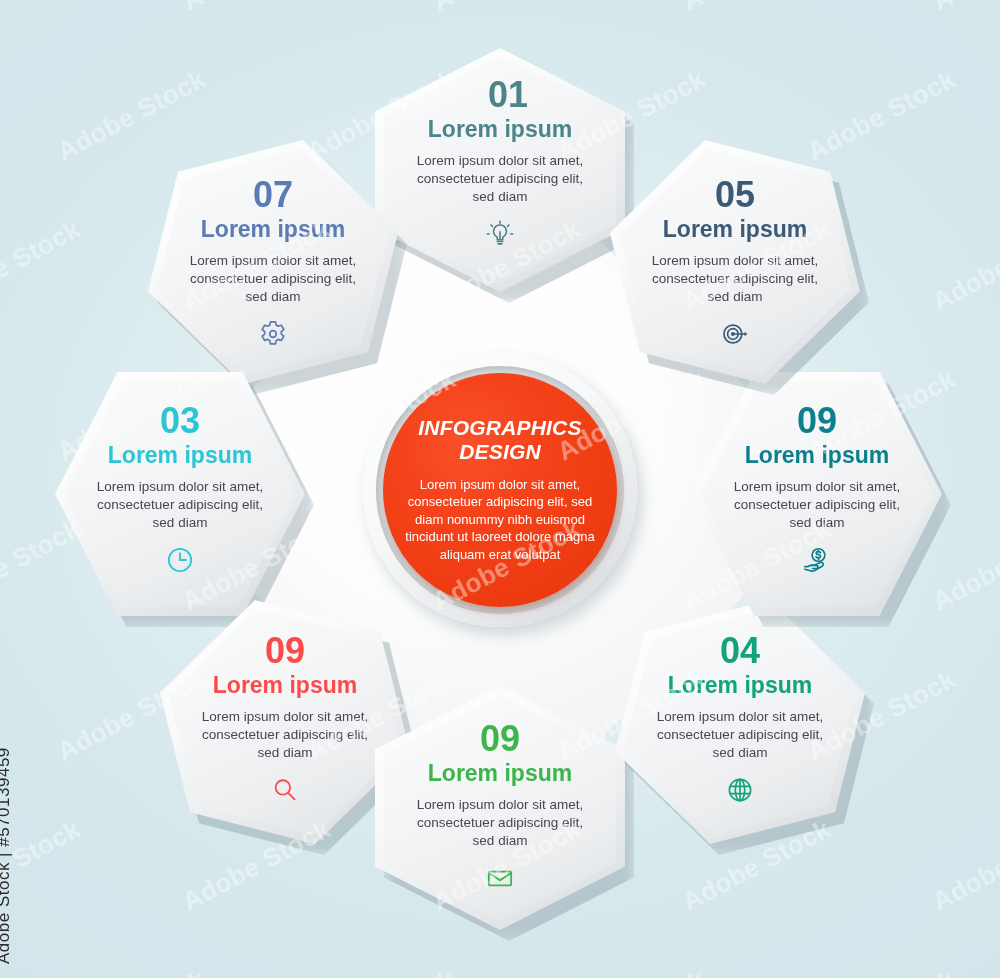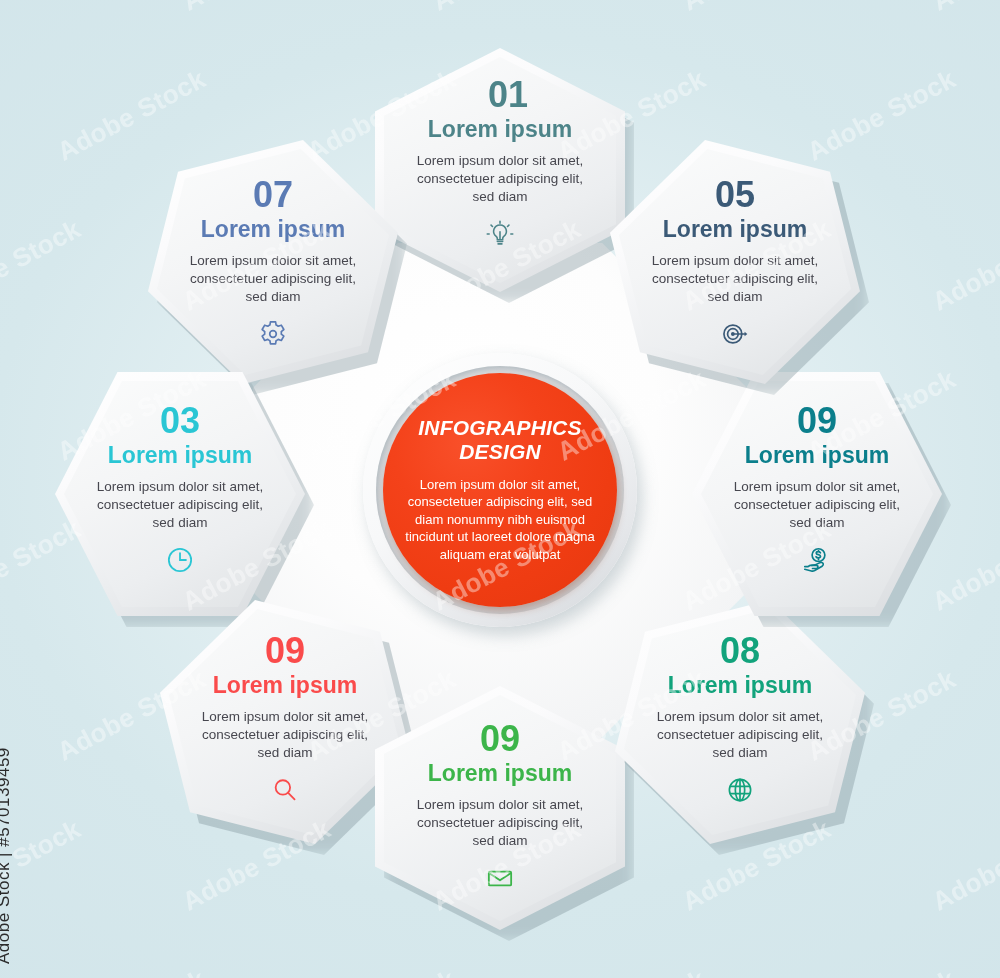--- a/index.html
+++ b/index.html
@@ -329,21 +329,21 @@
         <rect x="5.5" y="10" width="21" height="13" rx="1"></rect>
         <path d="M5.5 11.2l10.5 7 10.5-7"></path>
       </svg>
     </div>
   </div>
 
   <div class="hex tilt-b" style="left:615px; top:600px;">
     <div class="shadow"></div>
     <div class="outer"></div>
     <div class="inner" style="padding-top:24px;">
-      <div class="hex-num" style="color:#12a37c;">08</div>
+      <div class="hex-num" style="color:#12a37c;">04</div>
       <div class="hex-title" style="color:#12a37c;">Lorem ipsum</div>
       <div class="hex-body">Lorem ipsum dolor sit amet, consectetuer adipiscing elit, sed diam</div>
       <svg class="hex-icon" viewBox="0 0 32 32" fill="none" stroke="#12a37c" stroke-width="1.6">
         <circle cx="16" cy="16" r="10"></circle>
         <ellipse cx="16" cy="16" rx="4.4" ry="10"></ellipse>
         <path d="M6.4 12.6h19.2M6.4 19.4h19.2M16 6v20"></path>
       </svg>
     </div>
   </div>
 

